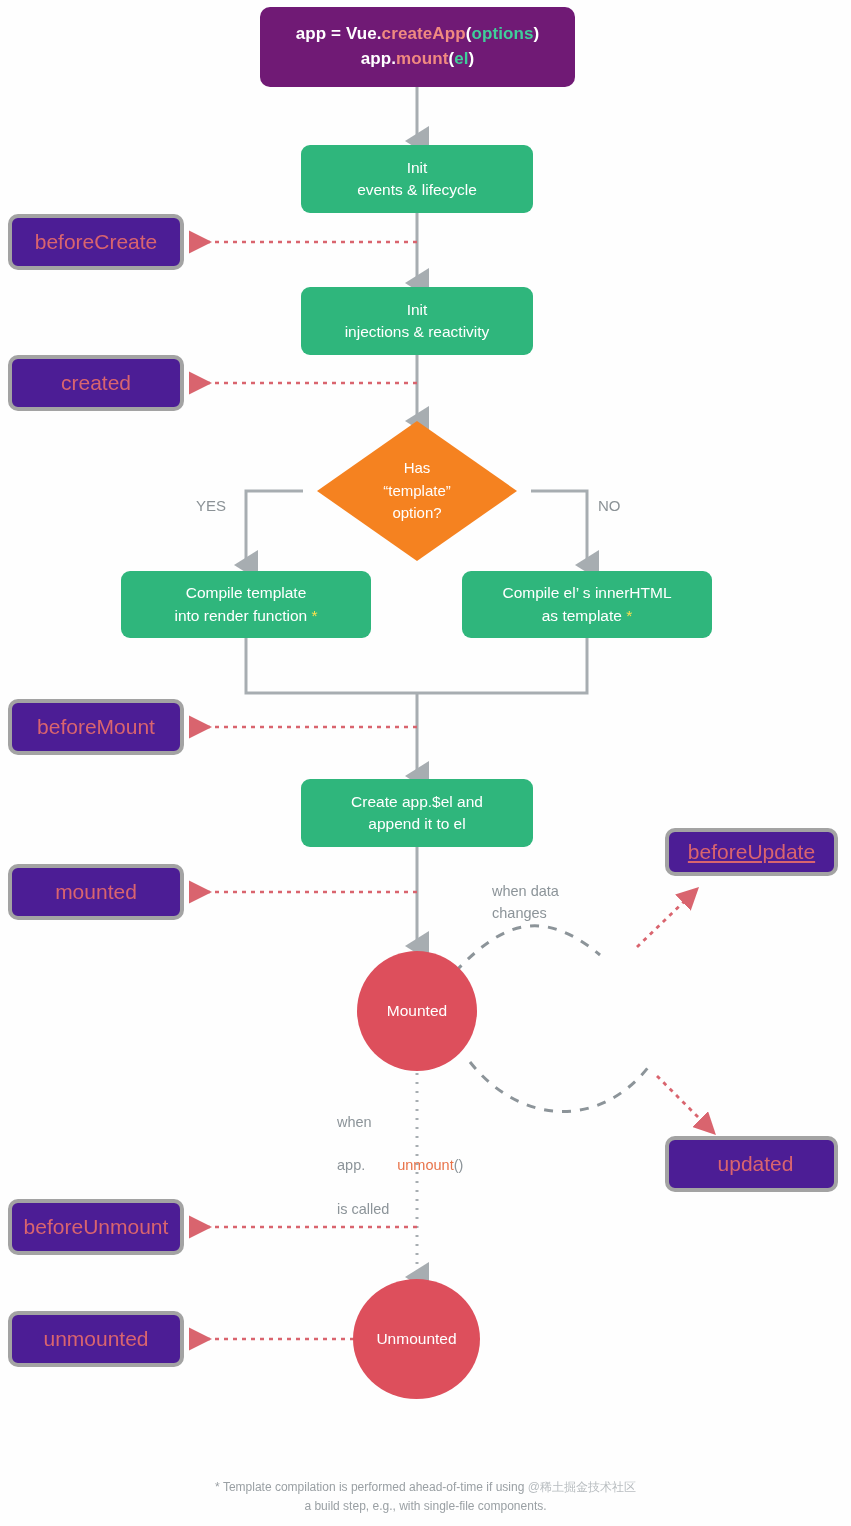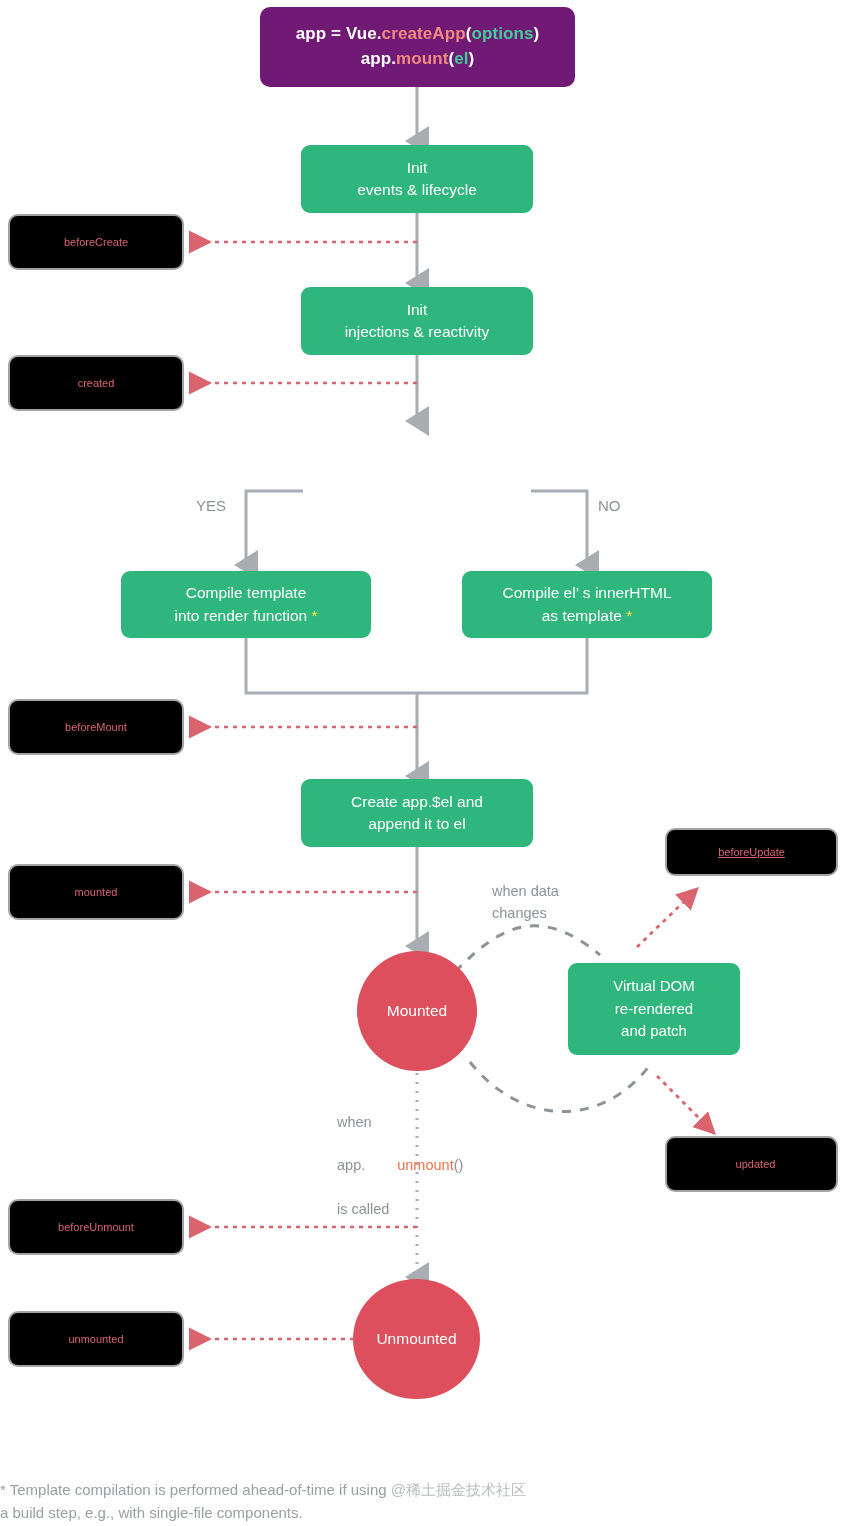--- a/index.html
+++ b/index.html
@@ -62,25 +62,25 @@
     width: 100%; height: 100%;
     display: flex; align-items: center; justify-content: center;
     color: #fff;
     font-size: 15px;
     line-height: 1.5;
     text-align: center;
     z-index: 2;
   }
   
   .hook {
-    background: #000000;
-    border: 2px solid #a3a3a3;
+    background: #4c1d95;
+    border: 4px solid #a3a3a3;
     border-radius: 10px;
     color: #d9646e;
-    font-size: 11px;
+    font-size: 21px;
   }
   
   .circle {
     border-radius: 50%;
     background: #dd4f5c;
     color: #ffffff;
     font-size: 15.5px;
   }
   
   .label {
@@ -89,22 +89,23 @@
     font-size: 14.5px;
     line-height: 1.5;
     text-align: left;
     white-space: pre-line;
   }
   .label.yn { font-size: 15px; color: #8b9296; }
   .tok-unmount { color: #e8734a; margin-left: 32px; }
   .footnote {
     position: absolute;
     width: 851px;
+    text-align: center;
     color: #9aa0a4;
-    font-size: 15px;
+    font-size: 12px;
     line-height: 1.55;
   }
   .watermark { color: #b8bdc0; }
 </style>
 </head>
 <body>
 
 <div id="stage">
 
   <svg id="edges" viewBox="0 0 851 1526" width="851" height="1526">
@@ -167,42 +168,47 @@
       <div><span>app.</span><span class="tok-fn">mount</span><span>(</span><span class="tok-arg">el</span><span>)</span></div>
     </div>
   </div>
 
   <div class="node box-green" style="left:301px; top:145px; width:232px; height:68px; white-space:pre-line;">Init
 events &amp; lifecycle</div>
 
   <div class="node box-green" style="left:301px; top:287px; width:232px; height:68px; white-space:pre-line;">Init
 injections &amp; reactivity</div>
 
+  <div class="diamond-wrap" style="left:317px; top:421px; width:200px; height:140px;">
+    <svg width="200" height="140" viewBox="0 0 200 140" style="position:absolute;left:0;top:0;">
+      <polygon points="100,0 200,70 100,140 0,70" fill="#f58220"></polygon>
+    </svg>
+    <div class="diamond-inner" style="white-space:pre-line;">Has
+“template”
+option?</div>
+  </div>
 
   <div class="label yn" style="left:196px; top:495px; width:42px;">YES</div>
   <div class="label yn" style="left:598px; top:495px; width:42px;">NO</div>
 
   <div class="node box-green" style="left:121px; top:571px; width:250px; height:67px;">
     <div style="white-space:pre-line;"><span>Compile template
 into render function </span><span class="star">*</span></div>
   </div>
 
   <div class="node box-green" style="left:462px; top:571px; width:250px; height:67px;">
     <div style="white-space:pre-line;"><span>Compile el’ s innerHTML
 as template </span><span class="star">*</span></div>
   </div>
 
   <div class="node box-green" style="left:301px; top:779px; width:232px; height:68px; white-space:pre-line;">Create app.$el and
 append it to el</div>
 
   <div class="node circle" style="left:357px; top:951px; width:120px; height:120px;">Mounted</div>
 
-  <div class="node box-green tall" style="left:568px; top:963px; width:172px; height:92px; white-space:pre-line;">Virtual DOM
-re-rendered
-and patch</div>
 
   <div class="node circle" style="left:353px; top:1279px; width:127px; height:120px;">Unmounted</div>
 
   <div class="node hook" style="left:8px; top:214px; width:176px; height:56px;">beforeCreate</div>
 
   <div class="node hook" style="left:8px; top:355px; width:176px; height:56px;">created</div>
 
   <div class="node hook" style="left:8px; top:699px; width:176px; height:56px;">beforeMount</div>
 
   <div class="node hook" style="left:8px; top:864px; width:176px; height:56px;">mounted</div>

